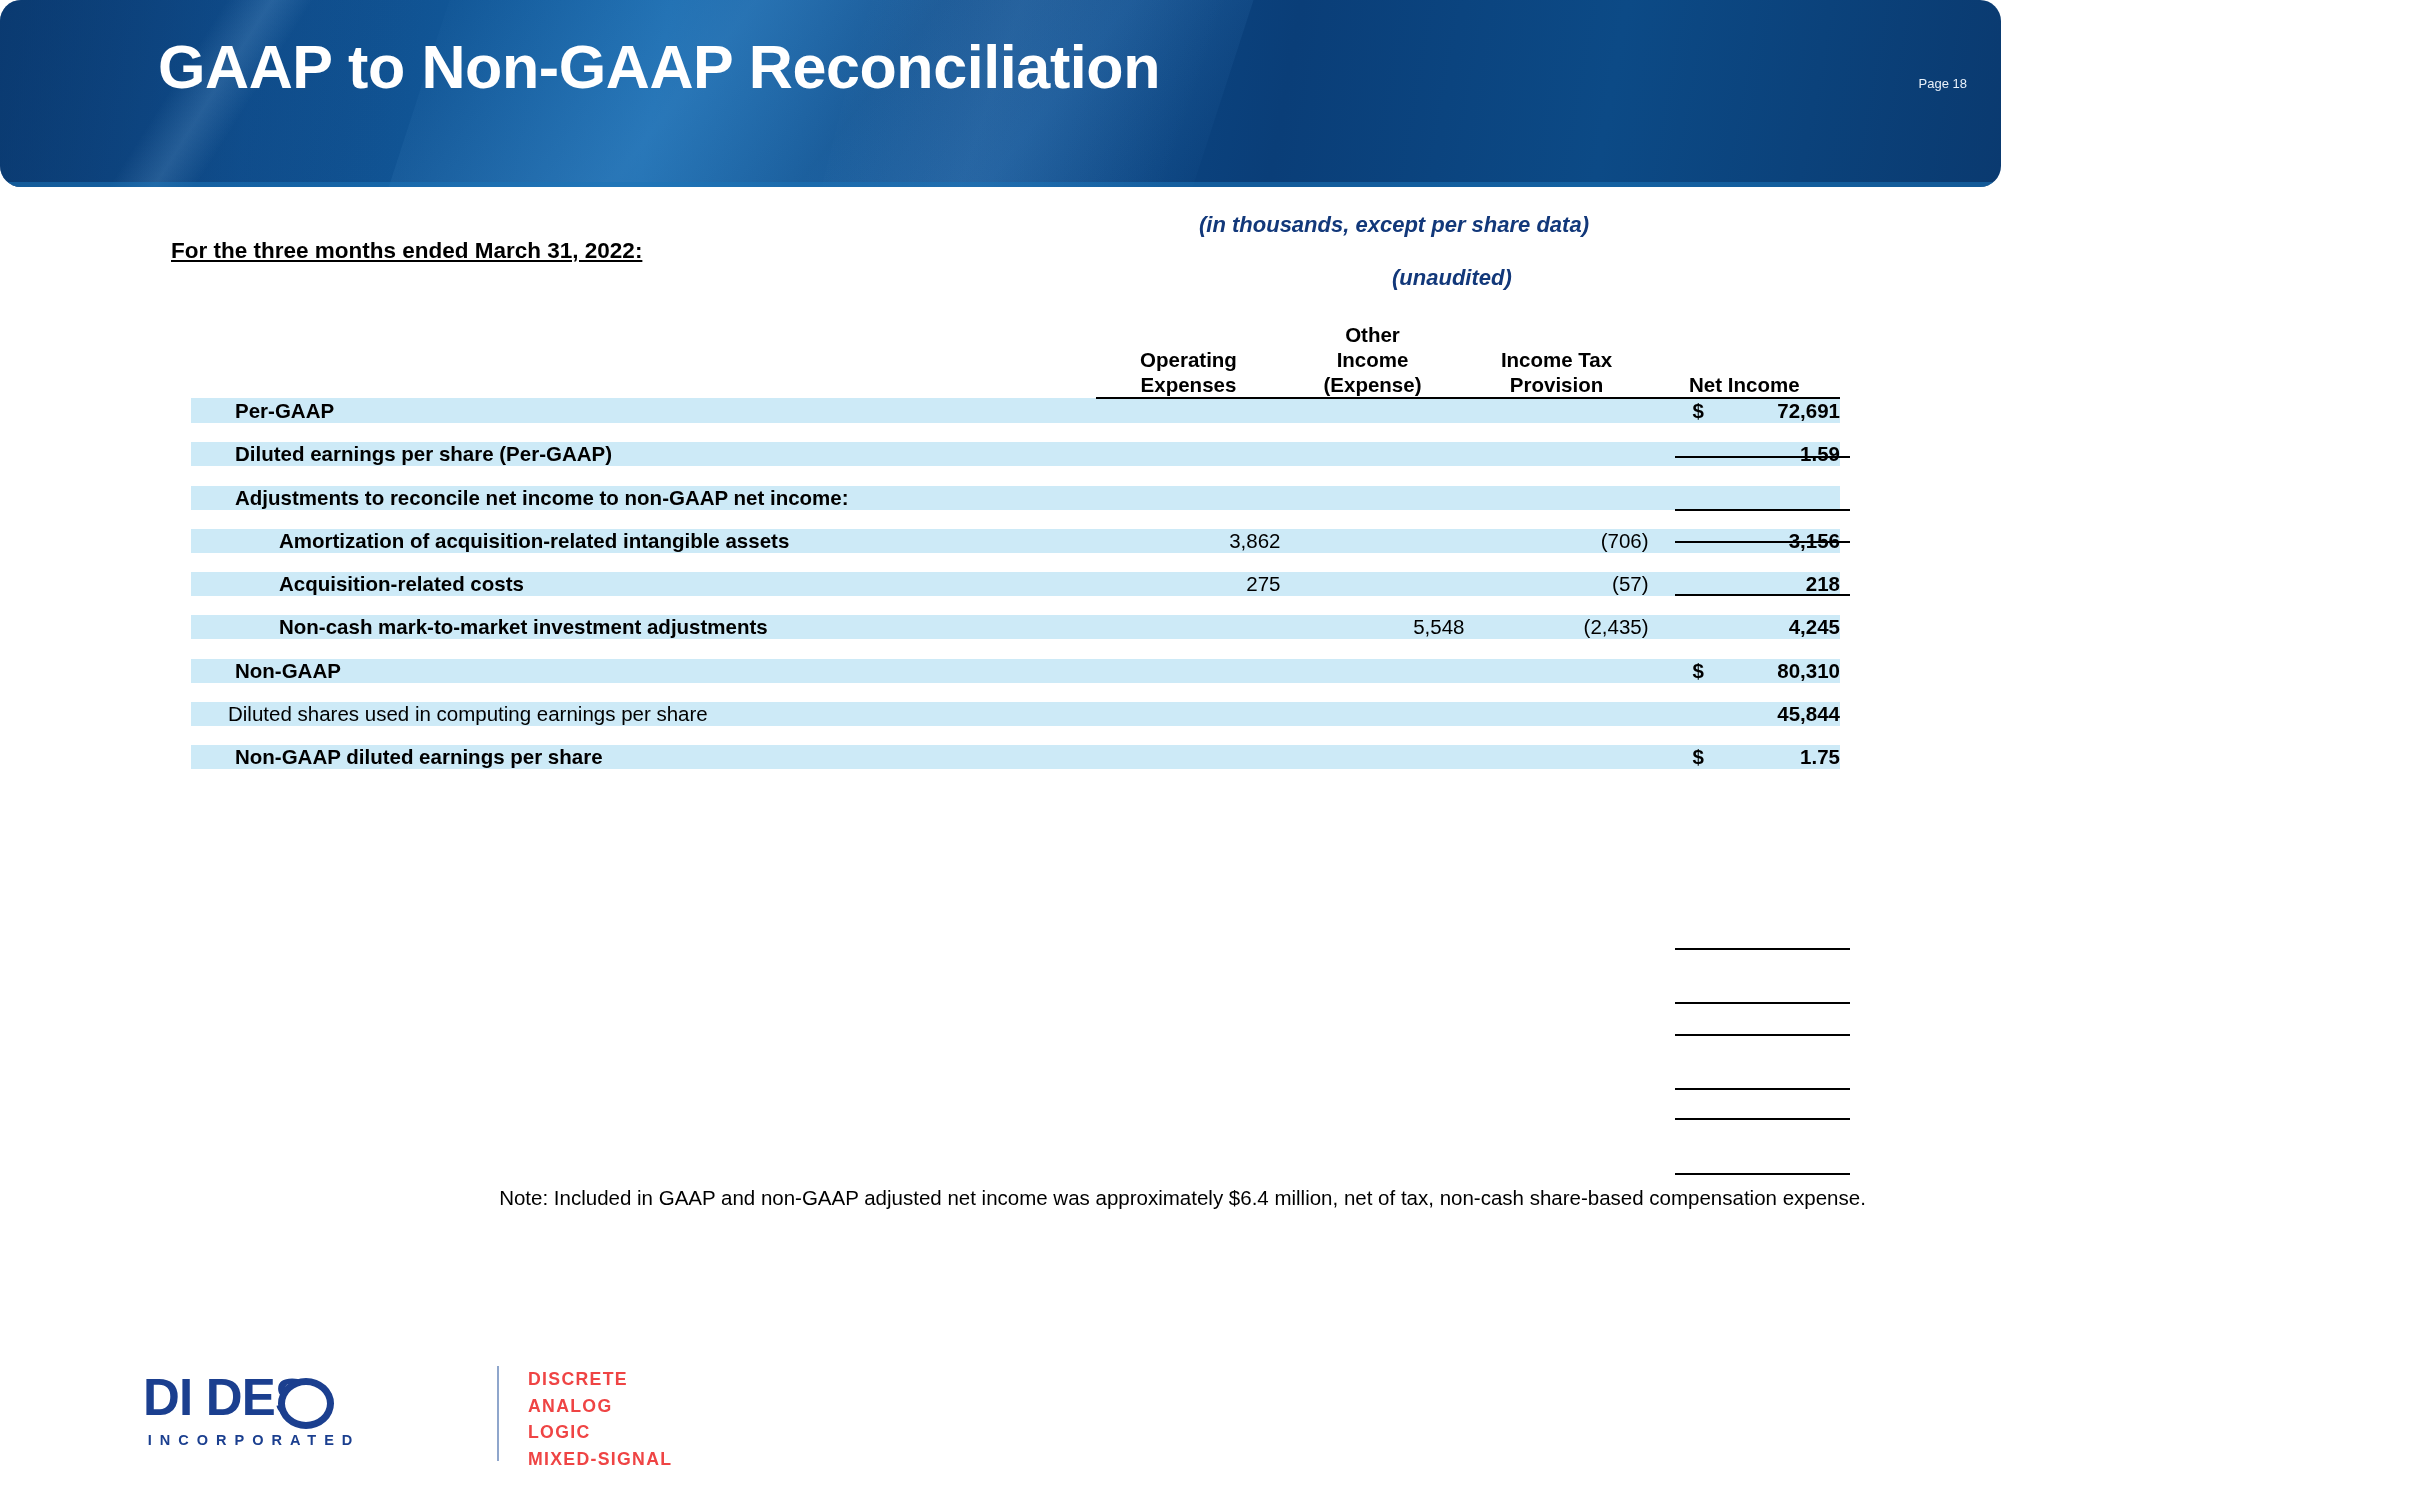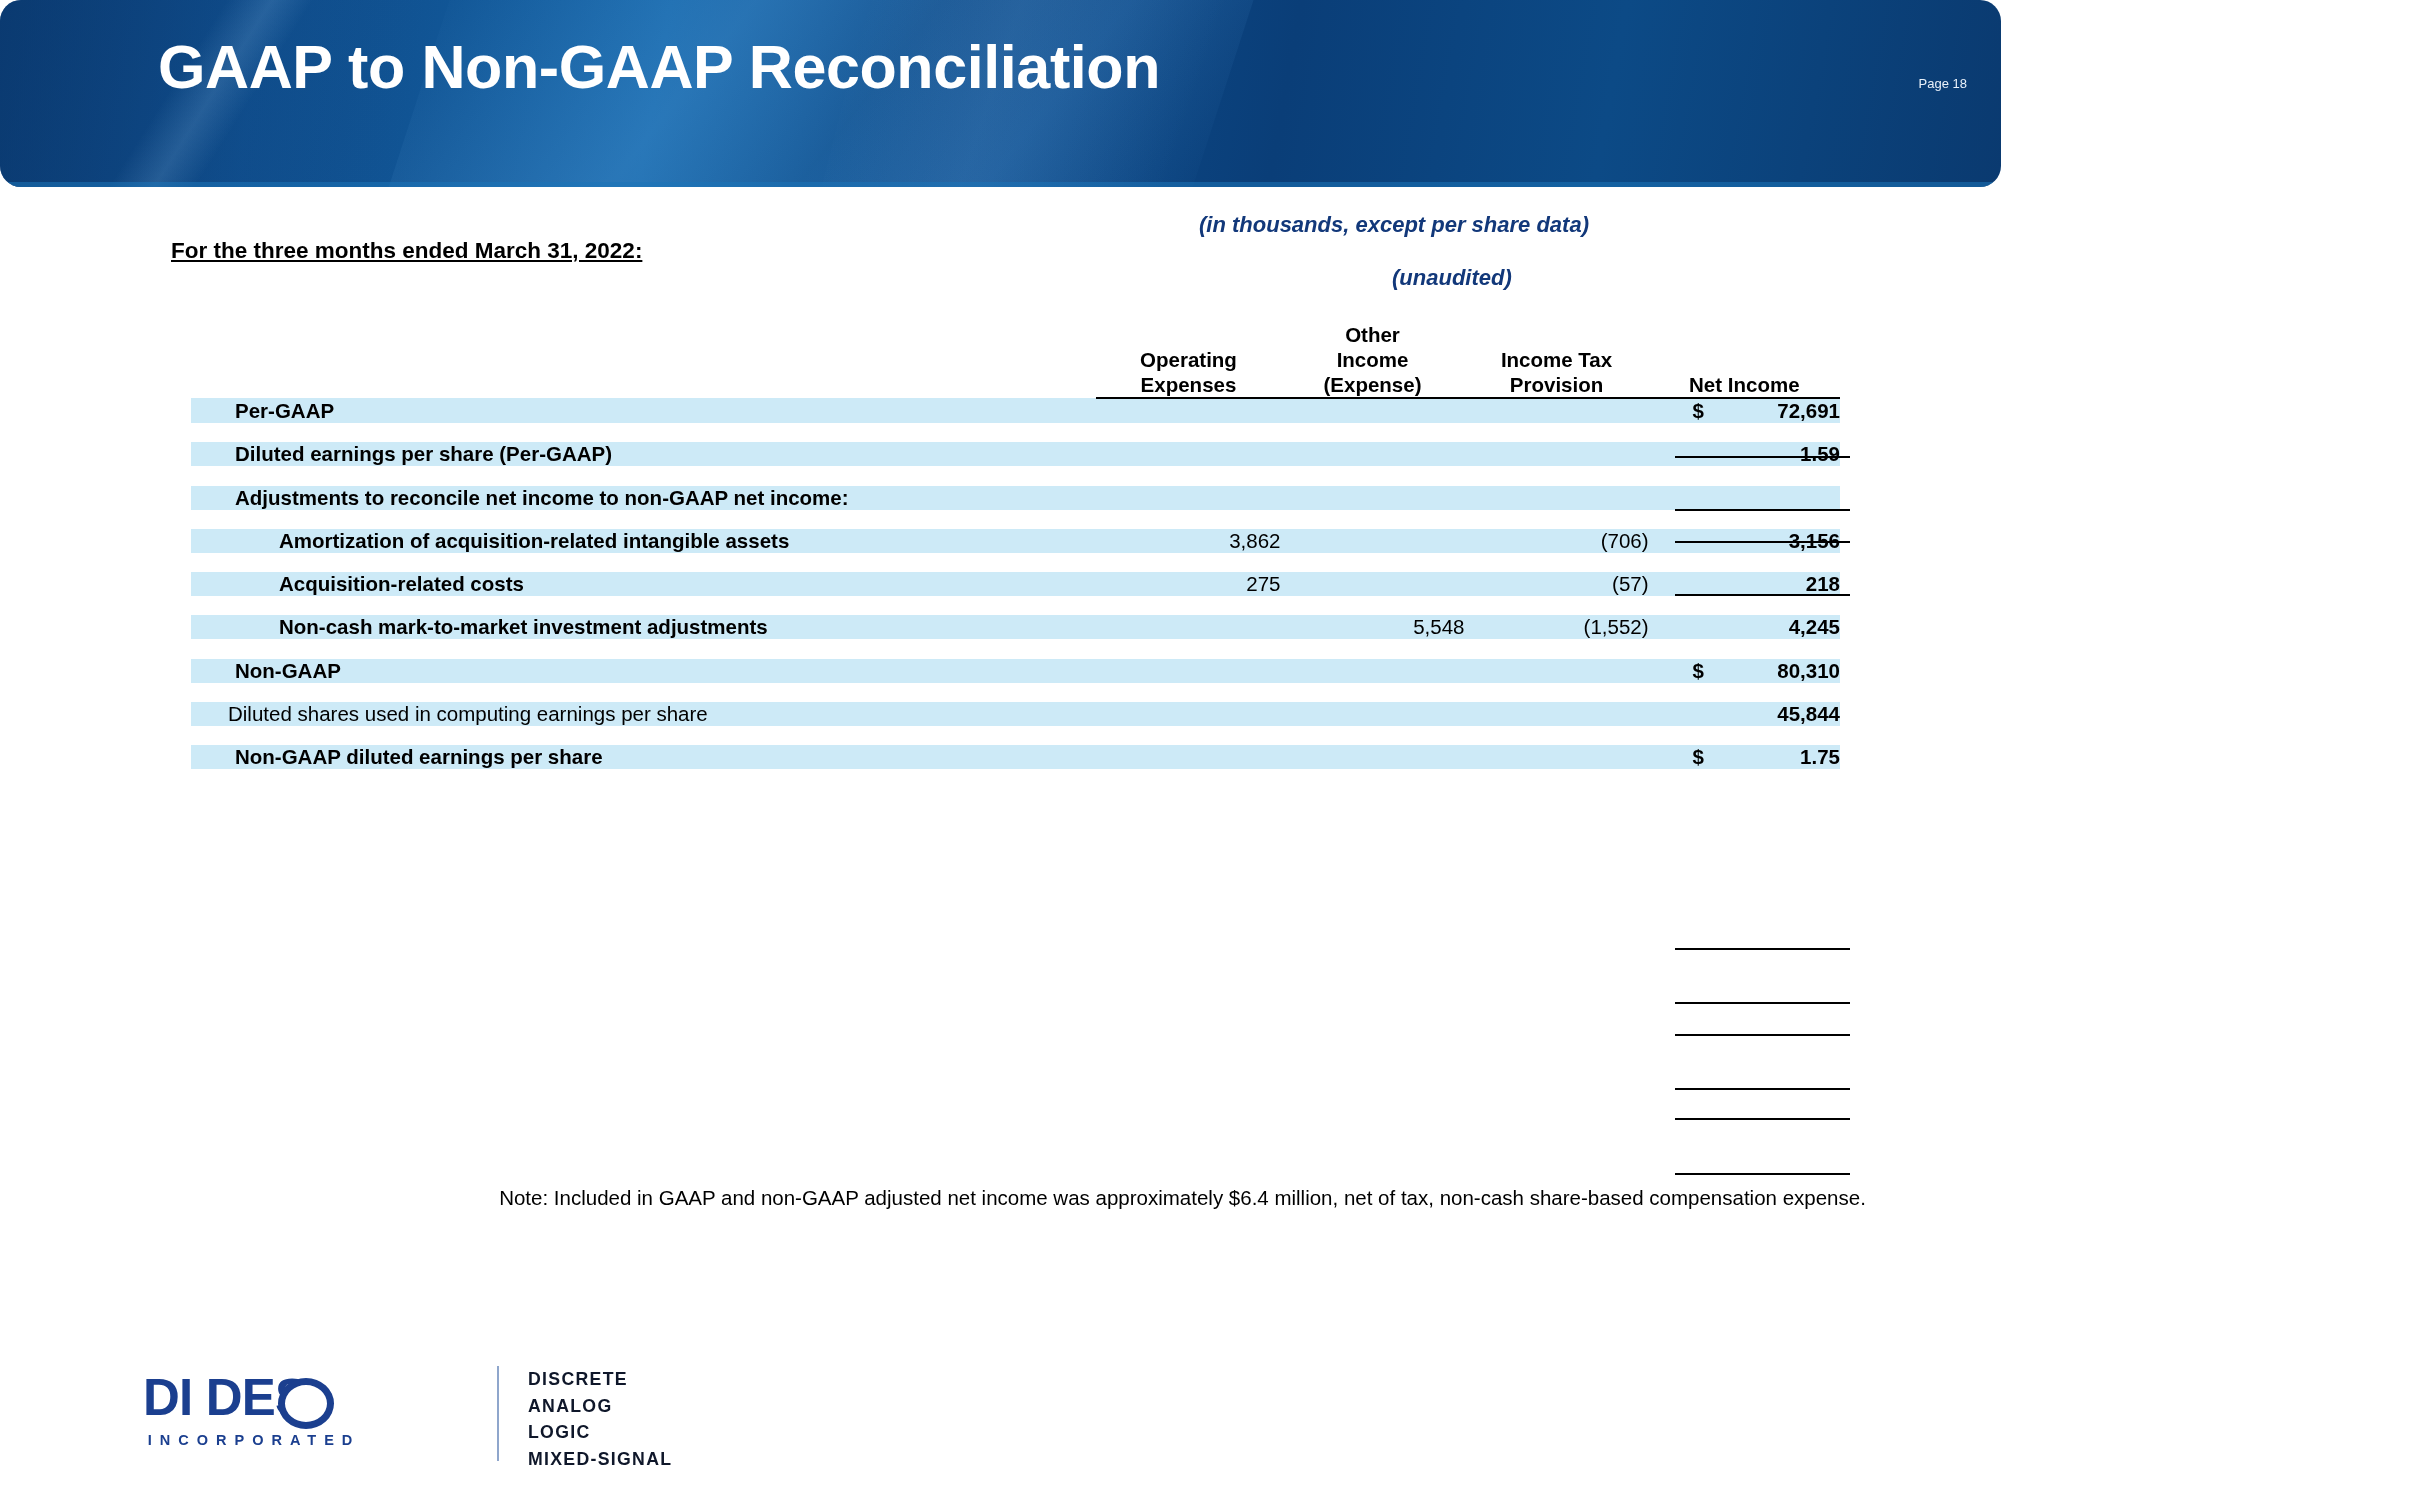--- a/index.html
+++ b/index.html
@@ -223,21 +223,21 @@
     left: 354px; top: 6.4px;
     width: 2.4px; height: 95px;
     background: #8fa6cc;
   }
   .logo-lines {
     position: absolute;
     left: 385px; top: 6.4px;
     font-size: 17.7px;
     font-weight: bold;
     letter-spacing: 1.3px;
-    color: #0f172a;
+    color: #ef4444;
     line-height: 1.5;
   }
   .logo-oval {
     position: absolute;
     left: 135px; top: 17.7px;
     width: 42px; height: 37px;
     border: 7.2px solid #1b3f8f;
     border-radius: 50%;
     background: #fff;
   }
@@ -349,21 +349,21 @@
       <td class="net">218</td>
     </tr>
     <tr class="spacer-row">
           <td colspan="6"></td>
         </tr>
 
     <tr class="band">
       <td class="lbl indent1">Non-cash mark-to-market investment adjustments</td>
       <td class="num"></td>
       <td class="num">5,548</td>
-      <td class="num">(1,552)</td>
+      <td class="num">(2,435)</td>
       <td class="dollar"></td>
       <td class="net">4,245</td>
     </tr>
     <tr class="spacer-row">
           <td colspan="6"></td>
         </tr>
 
     <tr class="band">
       <td class="lbl">Non-GAAP</td>
       <td class="num"></td>

